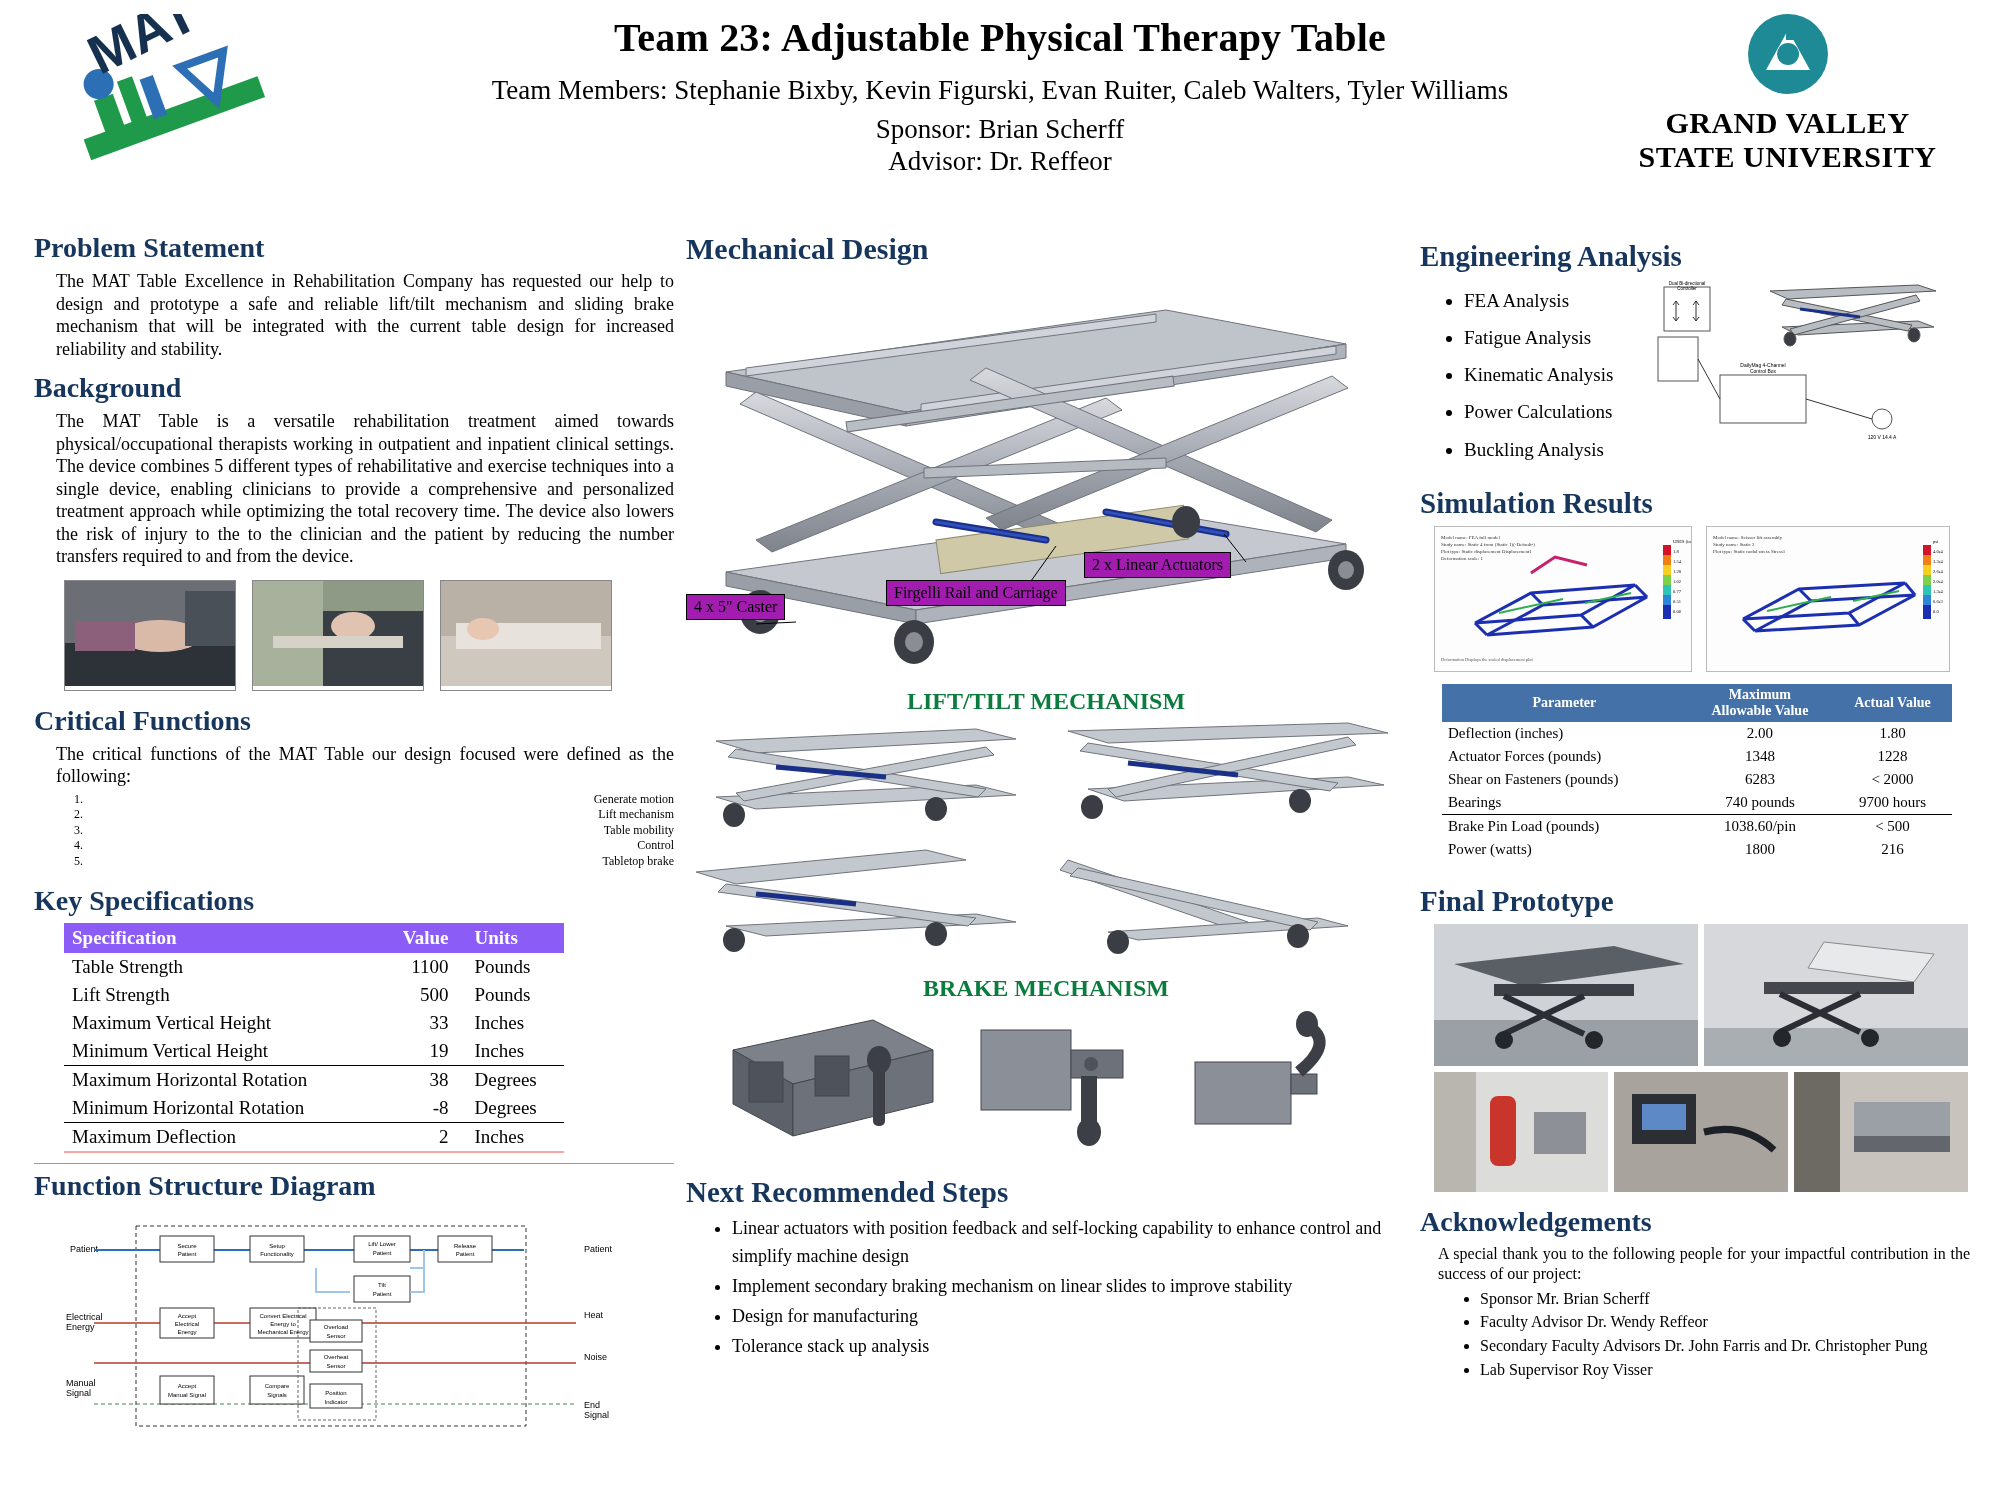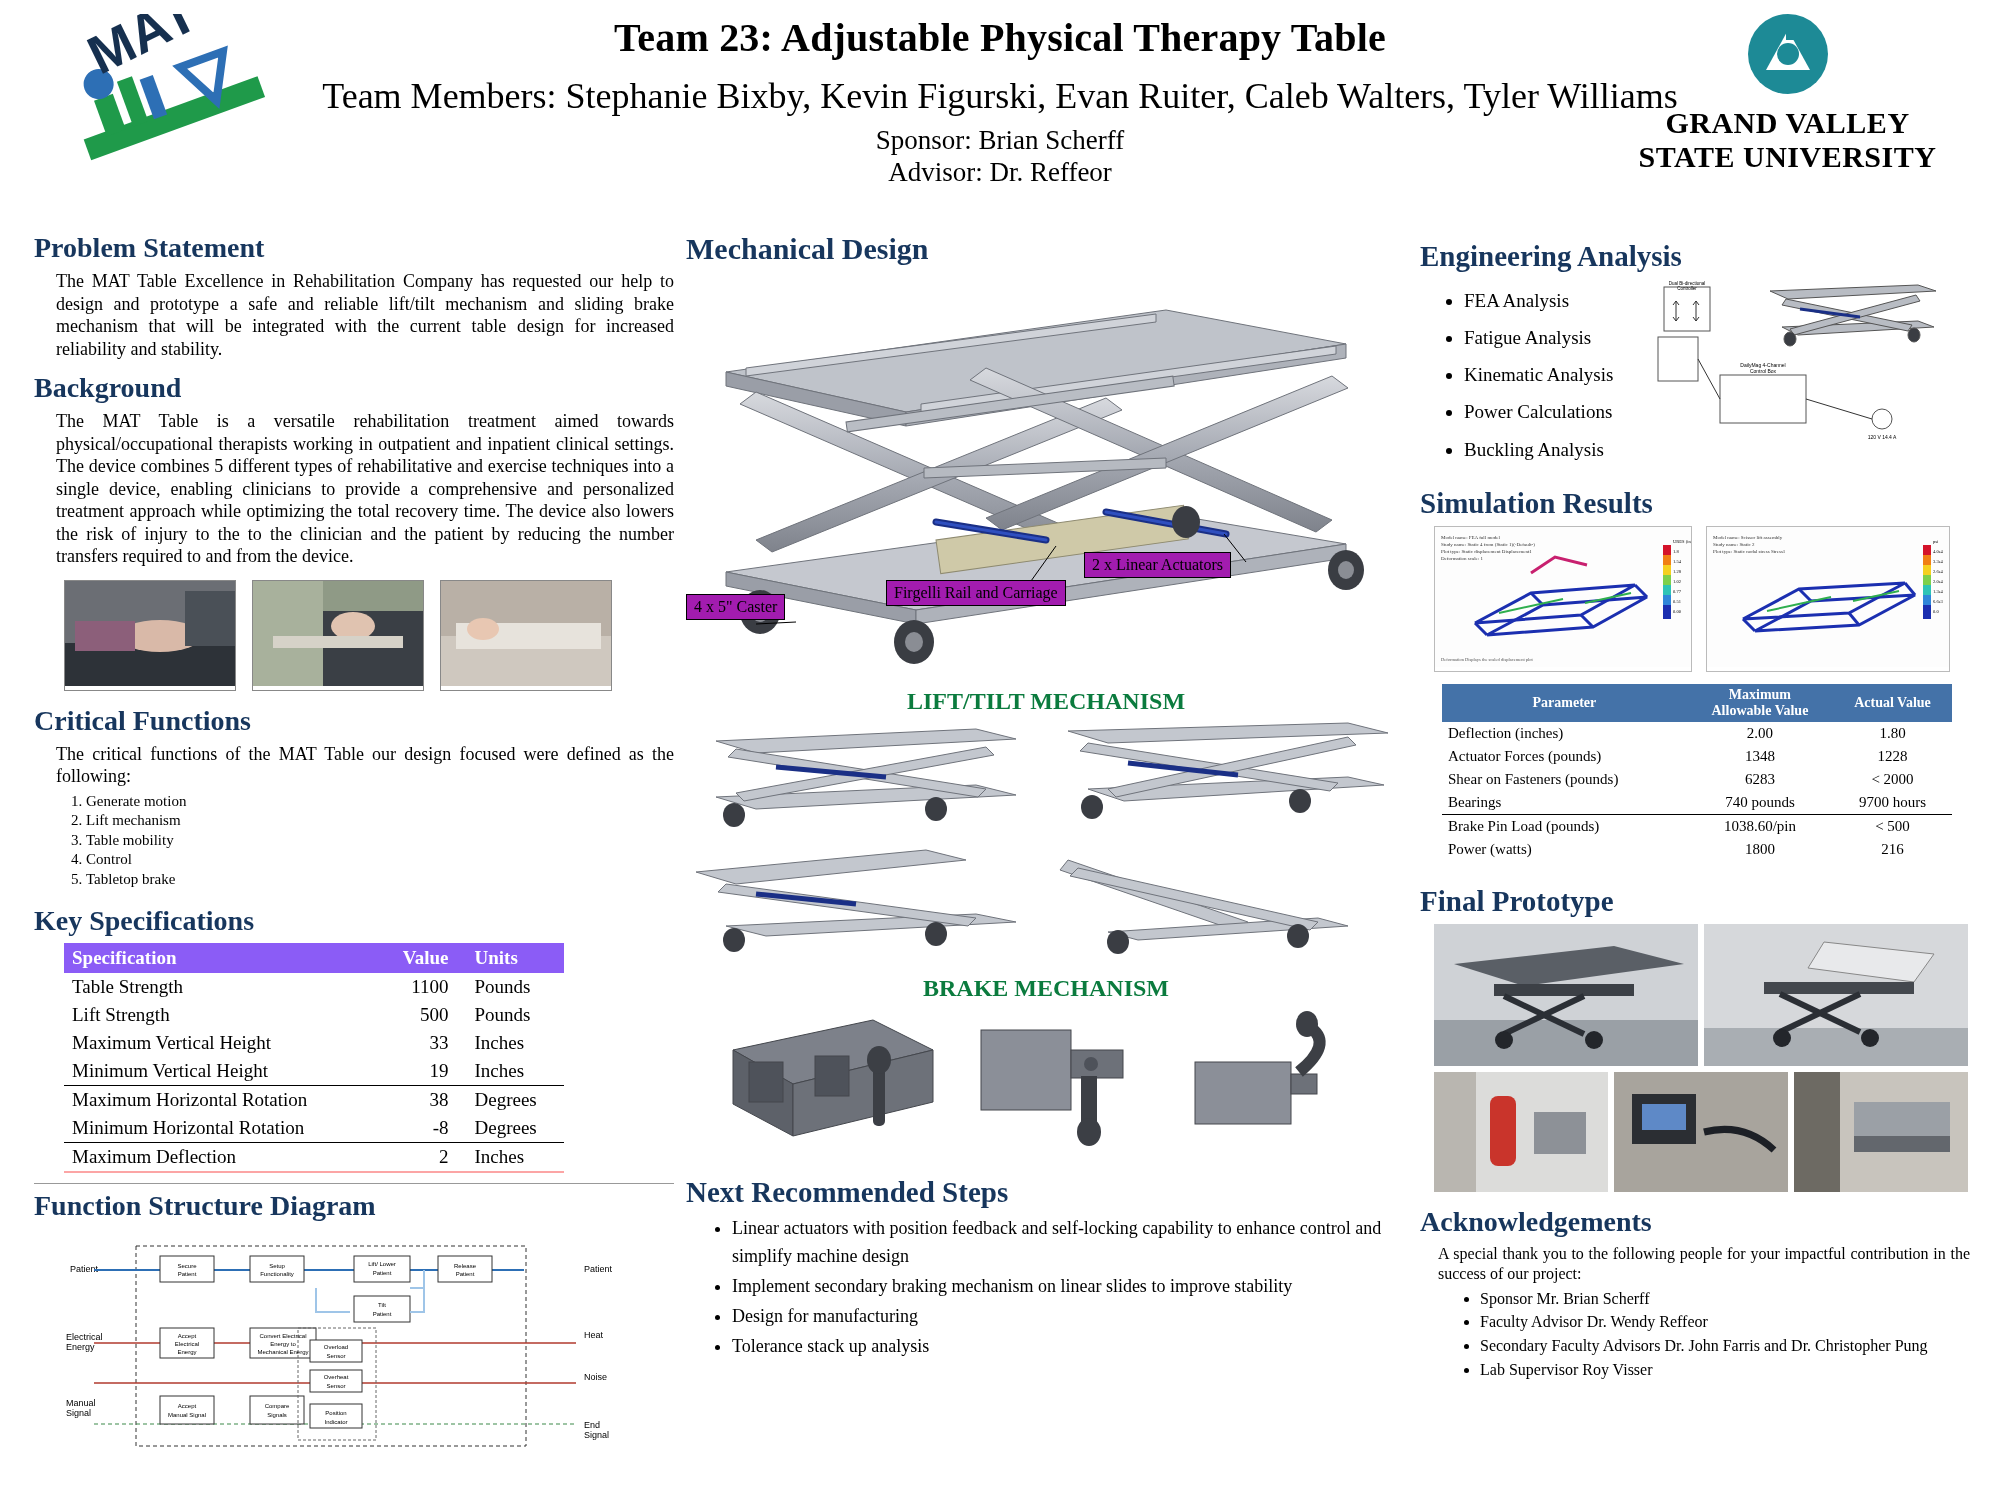--- a/index.html
+++ b/index.html
@@ -14,21 +14,21 @@
   }
   
   .header { position:relative; height:215px; }
   .poster-title {
     text-align:center;
     font-size:40px;
     font-weight:bold;
     padding-top:14px;
     letter-spacing:0.2px;
   }
-  .team-line { text-align:center; font-size:36px; margin-top:14px; }
+  .team-line { text-align:center; font-size:27px; margin-top:14px; }
   .sponsor-line { text-align:center; font-size:27px; margin-top:8px; }
   .advisor-line { text-align:center; font-size:27px; margin-top:1px; }
 
   
   .mat-logo { position:absolute; left:48px; top:14px; width:235px; height:160px; }
   .gv-logo { position:absolute; right:40px; top:10px; width:345px; height:160px; text-align:center; }
   .gv-text1 { font-family:"Liberation Serif", serif; font-size:30px; font-weight:bold; letter-spacing:0.5px; }
   .gv-text2 { font-family:"Liberation Serif", serif; font-size:30px; font-weight:bold; letter-spacing:0.5px; }
 
   
@@ -46,21 +46,21 @@
   }
   p.body {
     font-size:18px;
     line-height:1.25;
     text-align:justify;
     margin:0 0 12px 0;
     padding-left:22px;
   }
   ul.bullets { margin:4px 0 10px 0; padding-left:46px; font-size:19px; line-height:1.55; }
   ul.bullets li { margin-bottom:2px; }
-  ol.cf { margin:4px 0 8px 0; padding-left:52px; font-size:15px; line-height:1.3; }
+  ol.cf { margin:4px 0 8px 0; padding-left:52px; font-size:12px; line-height:1.3;text-align:right; }
 
   
   .photo-row { display:flex; gap:16px; padding-left:30px; margin:6px 0 14px 0; }
   .photo { border:1px solid #888; }
 
   
   table.spec { border-collapse:collapse; margin-left:30px; width:500px; font-size:19px; }
   table.spec thead th {
     background:#8b5cf6; color:#fff; text-align:left; padding:4px 8px; font-weight:bold;
     border:none;

